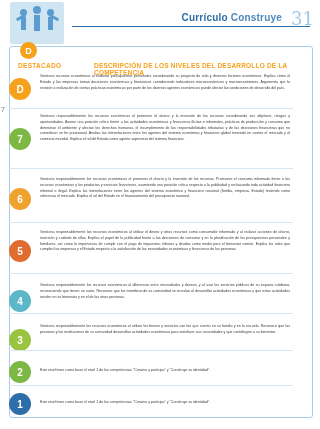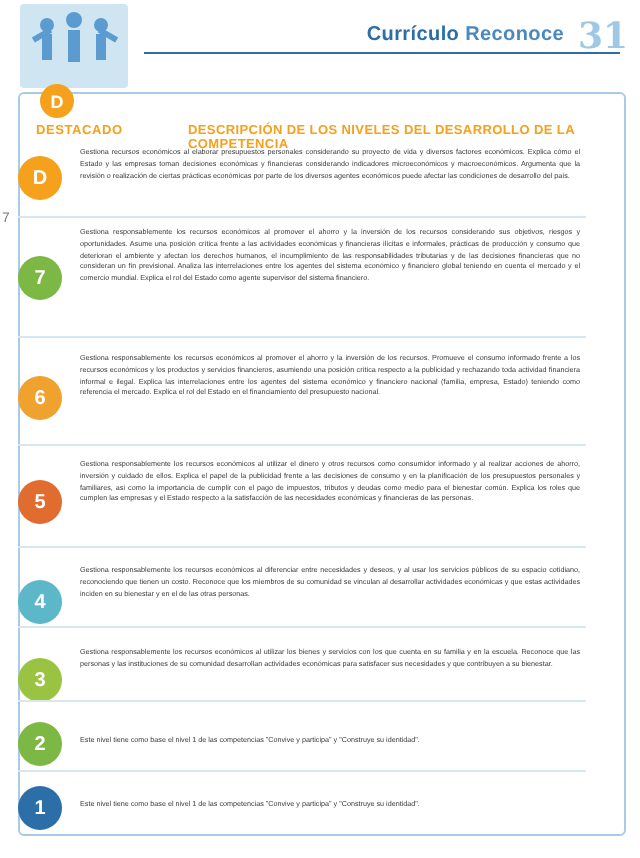--- a/index.html
+++ b/index.html
@@ -25,21 +25,21 @@
     position:absolute;left:72px;top:26px;width:238px;height:1px;background:#2b6ea8;
   }
   .hdr-title{
     position:absolute;right:38px;top:12px;
     font-size:10px;font-weight:bold;color:#2b6ea8;letter-spacing:.2px;
     white-space:nowrap;
   }
   .hdr-title .sub{color:#4b89bd;font-weight:bold;}
   .hdr-mark{
     position:absolute;right:6px;top:8px;
-    font-size:18px;color:#9ec9e6;font-weight:bold;
+    font-size:18px;color:#9ec9e6;font-weight:normal;
     font-family:"DejaVu Serif", serif;
   }
   
   .frame{
     position:absolute;left:9px;top:46px;width:302px;height:370px;
     border:1px solid #a9cbe3;border-radius:3px;background:#ffffff;
   }
   .badge-D{
     position:absolute;left:20px;top:42px;width:17px;height:17px;border-radius:50%;
     background:#f5a11c;color:#ffffff;font-size:9px;font-weight:bold;
@@ -81,21 +81,21 @@
     <div class="fig head" style="left:23px;top:4px;width:8px;height:8px;"></div>
     <div class="fig" style="left:24px;top:13px;width:6px;height:16px;"></div>
     <div class="fig head" style="left:37px;top:7px;width:7px;height:7px;"></div>
     <div class="fig" style="left:38px;top:15px;width:5px;height:13px;"></div>
     <div class="fig" style="left:6px;top:14px;width:10px;height:3px;transform:rotate(-30deg);"></div>
     <div class="fig" style="left:39px;top:14px;width:10px;height:3px;transform:rotate(30deg);"></div>
   </div>
   <div class="hdr-rule"></div>
   <div class="hdr-title">
     <span>Currículo</span>
-    <span class="sub">Reconoce</span>
+    <span class="sub">Construye</span>
   </div>
   <div class="hdr-mark">31</div>
 </div>
 
 <div class="side-num">7</div>
 <div class="frame"></div>
 <div class="badge-D">D</div>
 <div class="lbl-destacado">DESTACADO</div>
 <div class="lbl-desc">DESCRIPCIÓN DE LOS NIVELES DEL DESARROLLO  DE LA COMPETENCIA</div>
 

